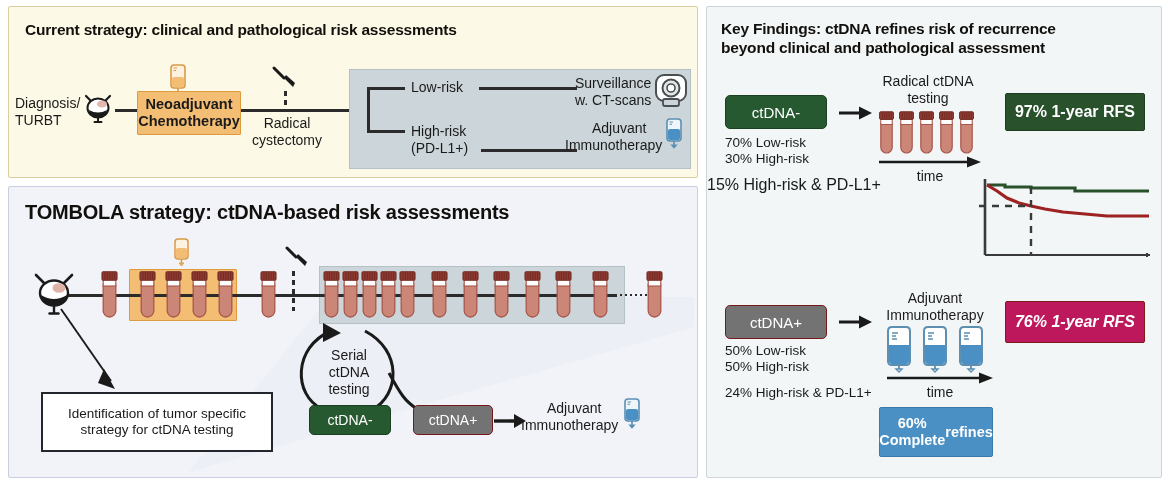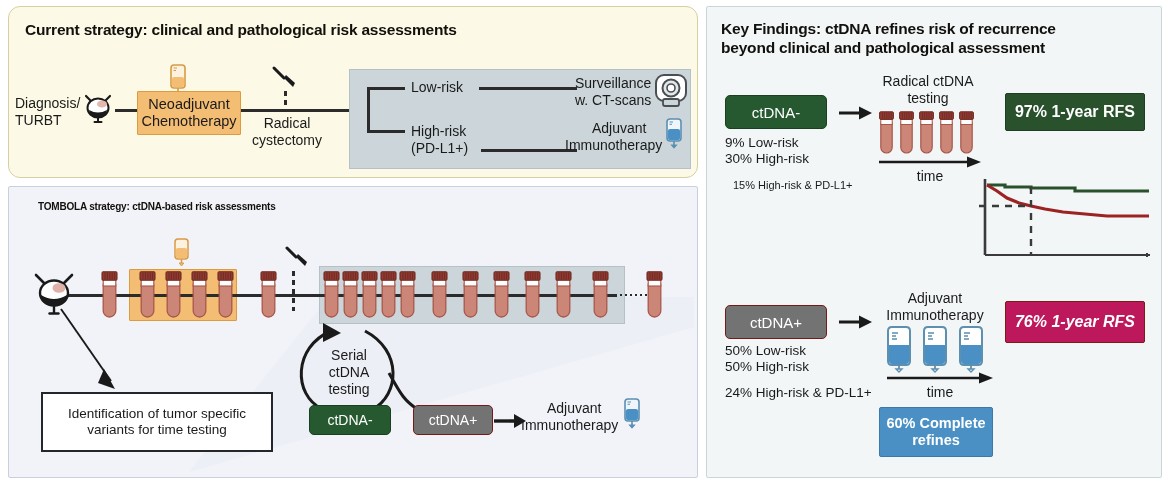--- a/index.html
+++ b/index.html
@@ -11,21 +11,21 @@
   }
   #root { position: relative; width: 1170px; height: 485px; background:#fff; }
 
   
   .panel { position: absolute; overflow: hidden; }
 
   #panel-current {
     left: 8px; top: 6px; width: 690px; height: 172px;
     background: #fdf9e7;
     border: 1.5px solid #d8cfa0;
-    border-radius: 12px;
+    border-radius: 2px;
   }
   #panel-tombola {
     left: 8px; top: 186px; width: 690px; height: 292px;
     background: #f1f3f8;
     border: 1.5px solid #c9cfe0;
     border-radius: 2px;
   }
   #panel-findings {
     left: 706px; top: 6px; width: 456px; height: 472px;
     background: #f2f6f7;
@@ -33,38 +33,38 @@
     border-radius: 2px;
   }
 
   .panel-title {
     position: absolute;
     font-weight: bold;
     color: #12100c;
     letter-spacing: -0.2px;
   }
   #title-current { left: 16px; top: 14px; font-size: 15.5px; }
-  #title-tombola { left: 16px; top: 14px; font-size: 10px; margin-left: 13px; }
+  #title-tombola { left: 16px; top: 14px; font-size: 20px; }
   #title-findings { left: 14px; top: 12px; font-size: 15.5px; line-height: 19px; width: 420px; }
 
   .lbl { position: absolute; color: #1a1a1a; font-size: 14px; line-height: 16px; white-space: nowrap; }
   .lbl.c { text-align: center; }
 
   .hline { position: absolute; background: #2b2b2b; height: 2.6px; }
   .vline { position: absolute; background: #2b2b2b; width: 2.6px; }
 
   
   .box-chemo {
     position: absolute;
     background: #f3bd74;
     border: 1.6px solid #dd9b3f;
     border-radius: 1px;
     display: flex; align-items: center; justify-content: center;
     text-align: center;
-    font-size: 14.5px; line-height: 17px; color: #1a1a1a;
+    font-size: 14.5px; line-height: 17px; color: #1a1a1a; font-weight: bold;
   }
   .box-gray {
     position: absolute;
     background: #ccd6da;
     border: 1.2px solid #b4c1c6;
   }
   .box-outline {
     position: absolute;
     background: #ffffff;
     border: 2.2px solid #23262b;
@@ -82,21 +82,20 @@
   .badge {
     position: absolute;
     display: flex; align-items: center; justify-content: center;
     color: #fff; font-size: 16px; font-weight: bold; border-radius: 2px;
   }
   .badge.green { background: #28512c; border: 1.5px solid #1e3d21; }
   .badge.red   { background: #be185d; border: 1.5px solid #7d1b1b; font-style: italic; }
   .badge.blue {
     background: #4a90c4; border: 1.5px solid #3a7aa8; color:#fff;
     font-size: 14.5px; font-weight: bold; line-height: 17px; text-align:center;
-    flex-direction: column;
   }
 
   
   .tube { position: absolute; }
   
   .ivbag { position: absolute; }
   .bladder { position: absolute; }
   .ctscan { position: absolute; }
   .scalpel { position: absolute; }
   .dashline-v {
@@ -350,21 +349,21 @@
     <svg class="tube" style="left:637px; top:84px; z-index:3;" width="17" height="48" viewBox="0 0 17 48">
       <rect x="2.2" y="8" width="12.6" height="38" rx="6.3" fill="#cb8677" stroke="#a8574a" stroke-width="1.3"></rect>
       <rect x="2.2" y="8" width="12.6" height="7" fill="#fdfdfd" stroke="#a8574a" stroke-width="1.1"></rect>
       <rect x="1" y="0.8" width="15" height="8.5" rx="1.2" fill="#8f3b33" stroke="#70291f" stroke-width="1.1"></rect>
       <path d="M4 1.6 L4 8.6 M6.4 1.6 L6.4 8.6 M8.8 1.6 L8.8 8.6 M11.2 1.6 L11.2 8.6 M13.6 1.6 L13.6 8.6" stroke="#6d271e" stroke-width="0.8"></path>
     </svg>
 
     <div class="box-outline" style="left:32px; top:205px; width:232px; height:60px; z-index:4;">
       <div>
         <div>Identification of tumor specific</div>
-        <div>variants for time testing</div>
+        <div>strategy for ctDNA testing</div>
       </div>
     </div>
 
     <svg class="arrow-svg" style="left:268px; top:130px; z-index:4;" width="170" height="100" viewBox="0 0 170 100">
       <path d="M45 92 C16 78 16 30 54 14" stroke="#1a1a1a" stroke-width="3" fill="none"></path>
       <path d="M46 6 L64 16 L46 25 Z" fill="#1a1a1a"></path>
       <path d="M88 14 C126 34 122 78 96 92" stroke="#1a1a1a" stroke-width="3" fill="none"></path>
       <path d="M112 56 C124 78 128 84 140 92" stroke="#1a1a1a" stroke-width="3" fill="none"></path>
     </svg>
 
@@ -394,23 +393,23 @@
 
   <div class="panel" id="panel-findings">
 
     <div class="panel-title" id="title-findings">
       <div>Key Findings: ctDNA refines risk of recurrence</div>
       <div>beyond clinical and pathological assessment</div>
     </div>
 
     <div class="chip green" style="left:18px; top:88px; width:102px; height:34px; font-size:15px;">ctDNA-</div>
 
-    <div class="lbl" style="left:18px; top:128px; font-size:13.5px;">9% Low-risk</div>
+    <div class="lbl" style="left:18px; top:128px; font-size:13.5px;">70% Low-risk</div>
     <div class="lbl" style="left:18px; top:144px; font-size:13.5px;">30% High-risk</div>
-    <div class="lbl" style="left:26px; top:170px; font-size:11px;">15% High-risk &amp; PD-L1+</div>
+    <div class="lbl" style="left:0; top:170px; font-size:16px;">15% High-risk &amp; PD-L1+</div>
 
     <svg class="arrow-svg" style="left:132px; top:96px;" width="36" height="20" viewBox="0 0 36 20">
       <path d="M0 10 L22 10" stroke="#1a1a1a" stroke-width="3"></path>
       <path d="M20 3.5 L33 10 L20 16.5 Z" fill="#1a1a1a"></path>
     </svg>
 
     <div class="lbl c" style="left:158px; top:66px; width:126px;">Radical ctDNA</div>
     <div class="lbl c" style="left:158px; top:83px; width:126px;">testing</div>
 
     <svg class="tube" style="left:172px; top:104px;" width="15" height="44" viewBox="0 0 15 44">

